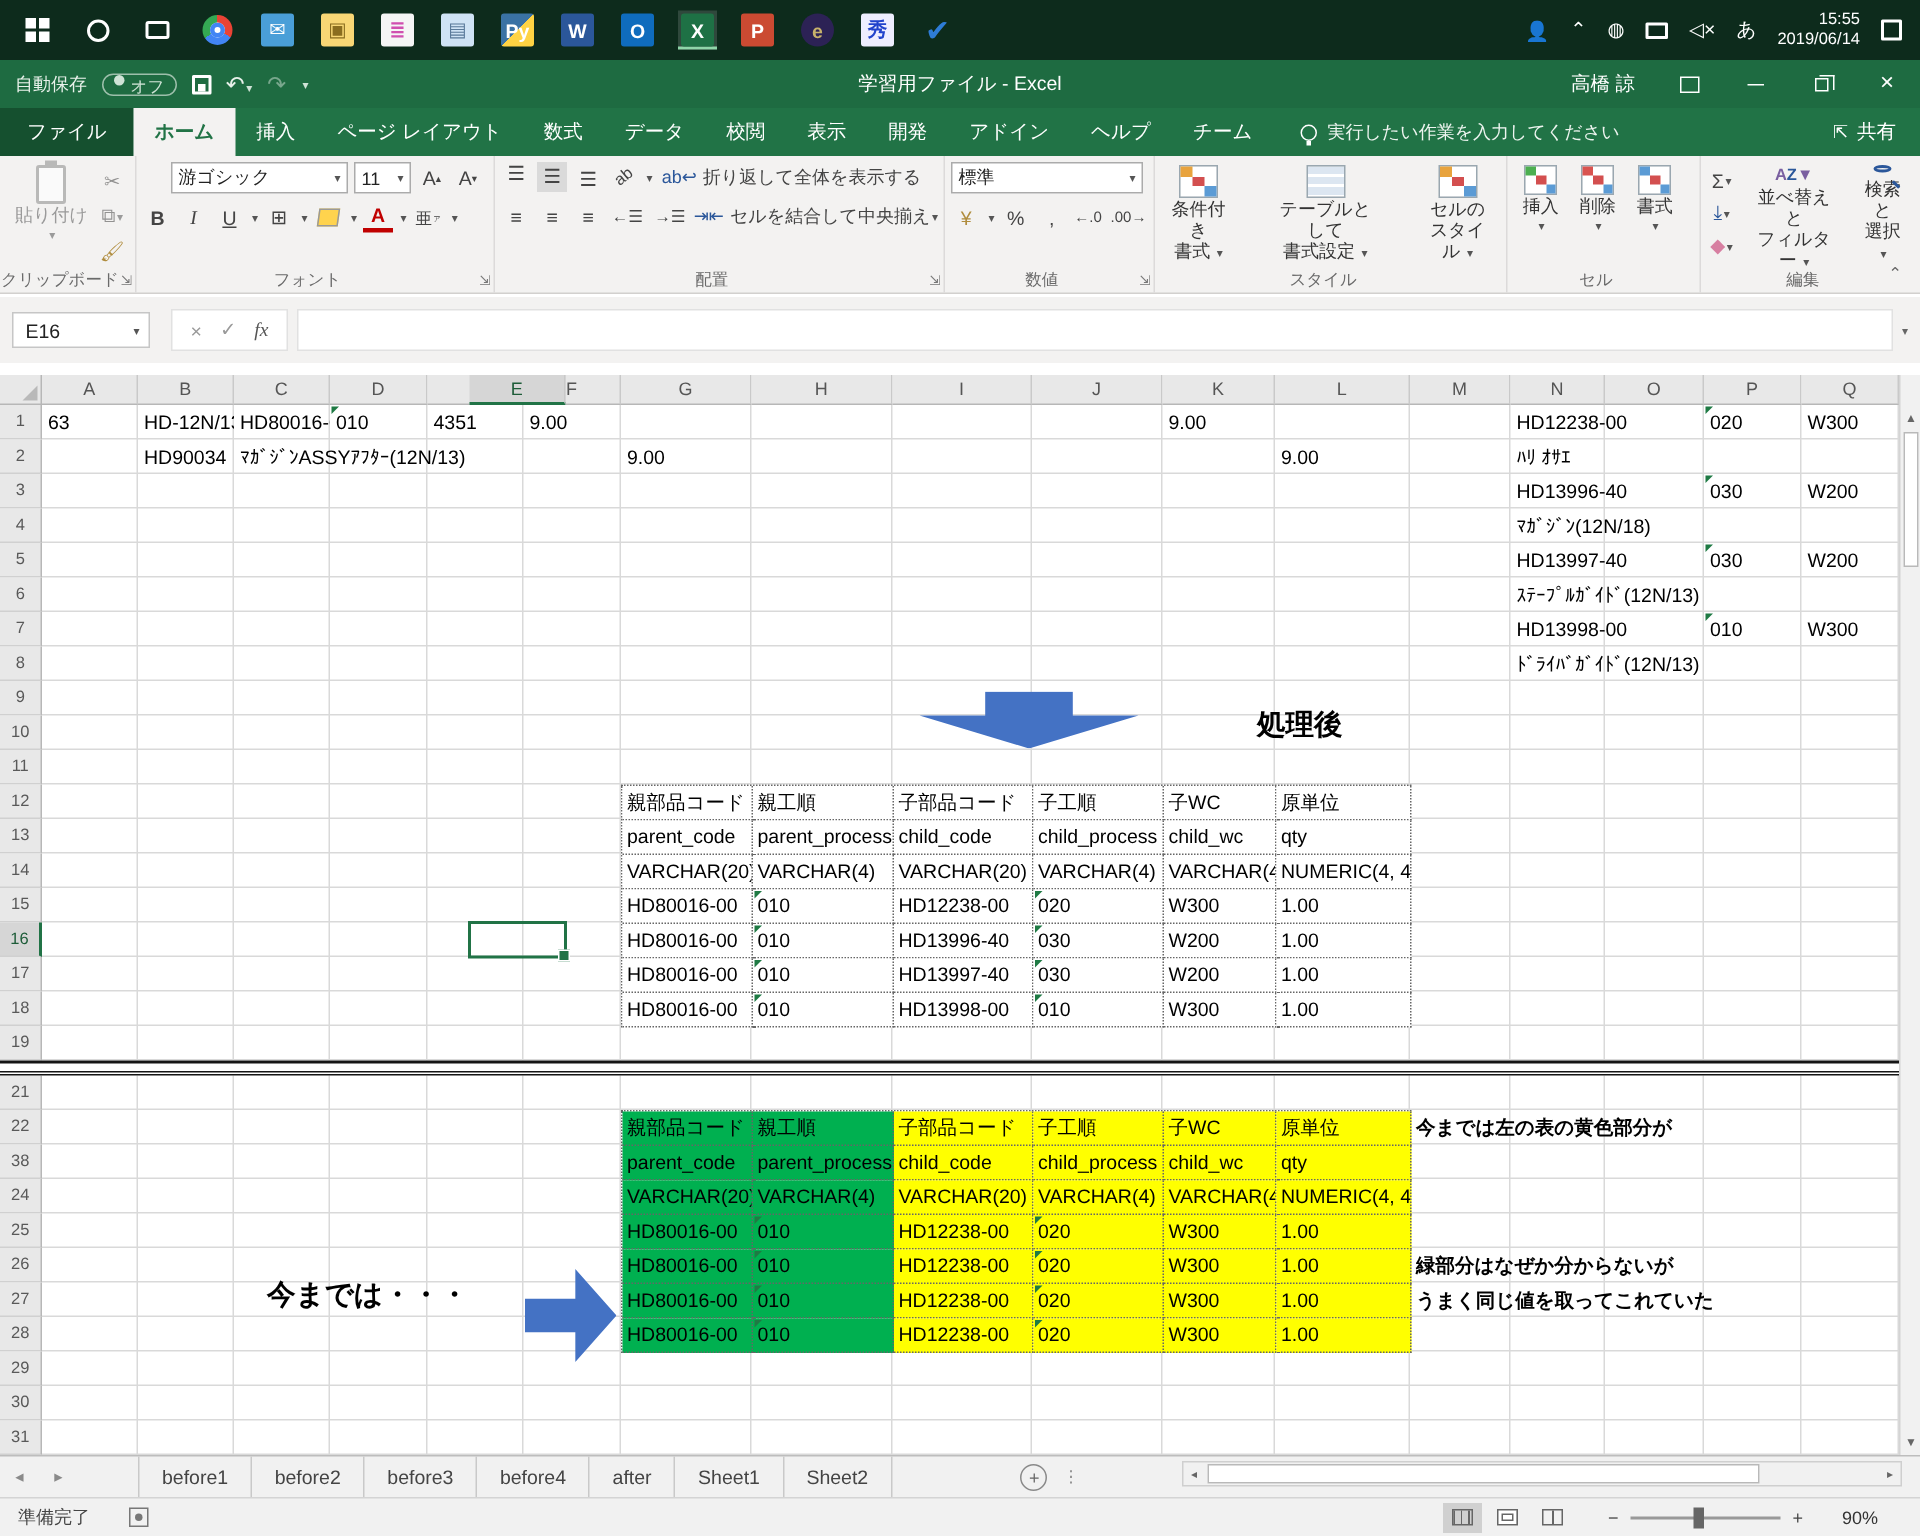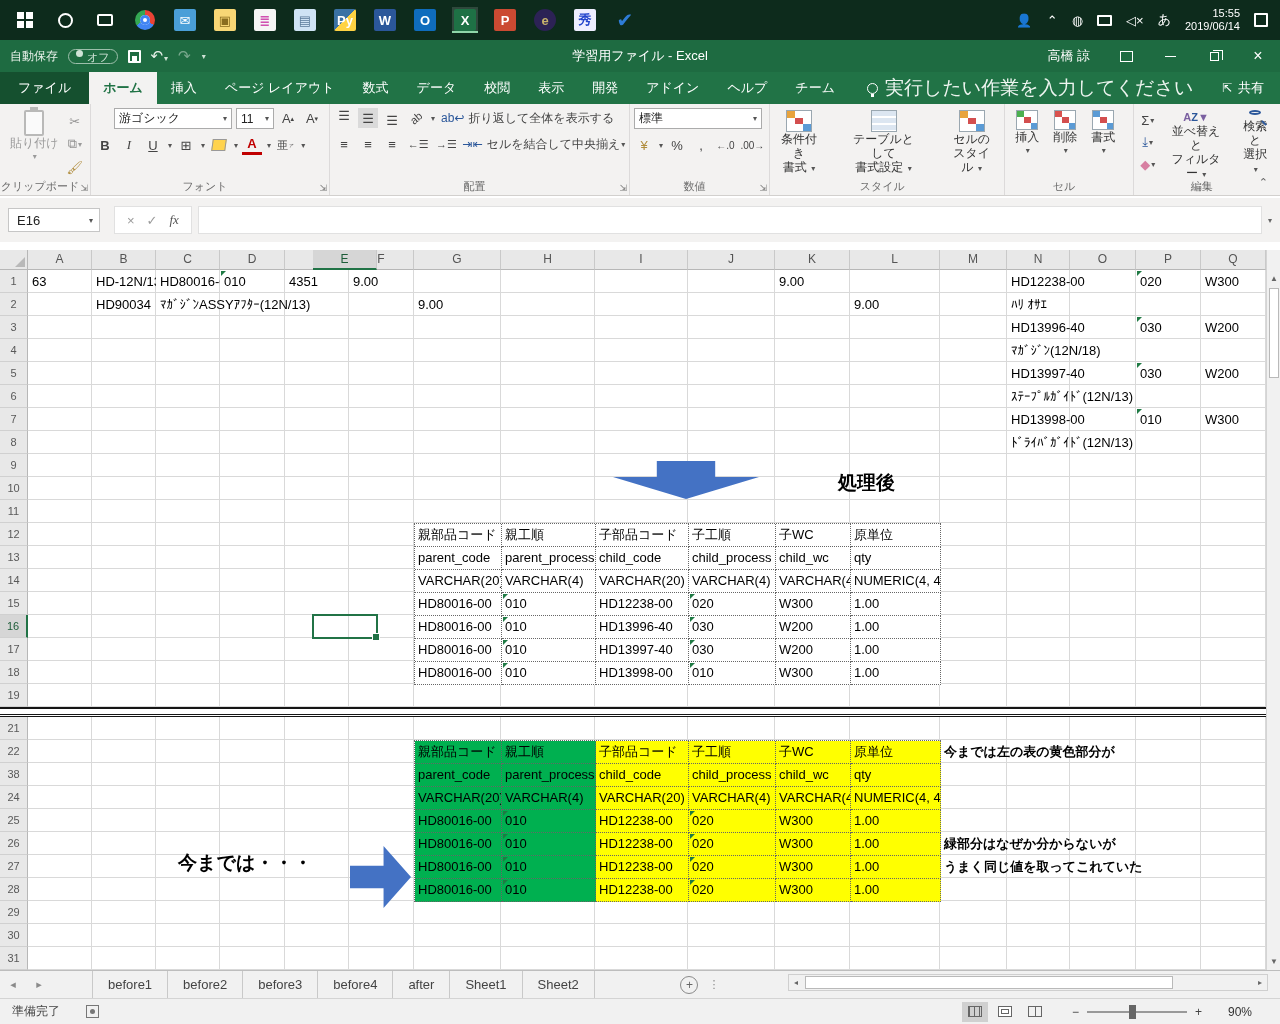--- a/index.html
+++ b/index.html
@@ -44,21 +44,21 @@
   .restico{width:9px;height:9px;border:1px solid #fff;position:relative;}
   .restico::after{content:"";position:absolute;left:2px;top:-3px;width:9px;height:9px;border:1px solid #fff;border-left:none;border-bottom:none;}
   .ribopt{width:13px;height:11px;border:1px solid #fff;position:relative;}
 
   
   .menurow{position:absolute;left:0;top:72px;width:1280px;height:32px;background:var(--green);display:flex;align-items:flex-end;color:#fff;font-size:13px;}
   .filetab{background:#15502f;padding:6px 18px;height:32px;display:flex;align-items:center;}
   .mtabs{display:flex;height:32px;}
   .mtab{padding:0 14px;display:flex;align-items:center;height:32px;}
   .mtabs .mtab:nth-child(1){background:#f3f2f1;color:var(--green);font-weight:bold;}
-  .tellme{display:flex;align-items:center;gap:7px;margin-left:18px;height:32px;font-size:19px;color:#eef5f0;}
+  .tellme{display:flex;align-items:center;gap:7px;margin-left:18px;height:32px;font-size:12px;color:#eef5f0;}
   .bulb{width:11px;height:11px;border:1.5px solid #fff;border-radius:50%;position:relative;}
   .bulb::after{content:"";position:absolute;left:3px;bottom:-4px;width:3px;height:3px;background:#fff;}
   .share{margin-left:auto;display:flex;align-items:center;gap:6px;padding-right:16px;height:32px;color:#fff;}
 
   
   .ribbon{position:absolute;left:0;top:104px;width:1280px;height:92px;background:var(--ribbonbg);border-bottom:1px solid #d2d0ce;display:flex;}
   .rgroup{position:relative;height:100%;border-right:1px solid #dcdada;padding:4px 4px 16px;}
   .glabel{position:absolute;bottom:1px;left:0;right:10px;text-align:center;font-size:11px;color:#6a6a6a;white-space:nowrap;}
   .launcher{position:absolute;right:2px;bottom:2px;font-size:9px;color:#777;}
   .grow{display:flex;align-items:center;gap:4px;}

